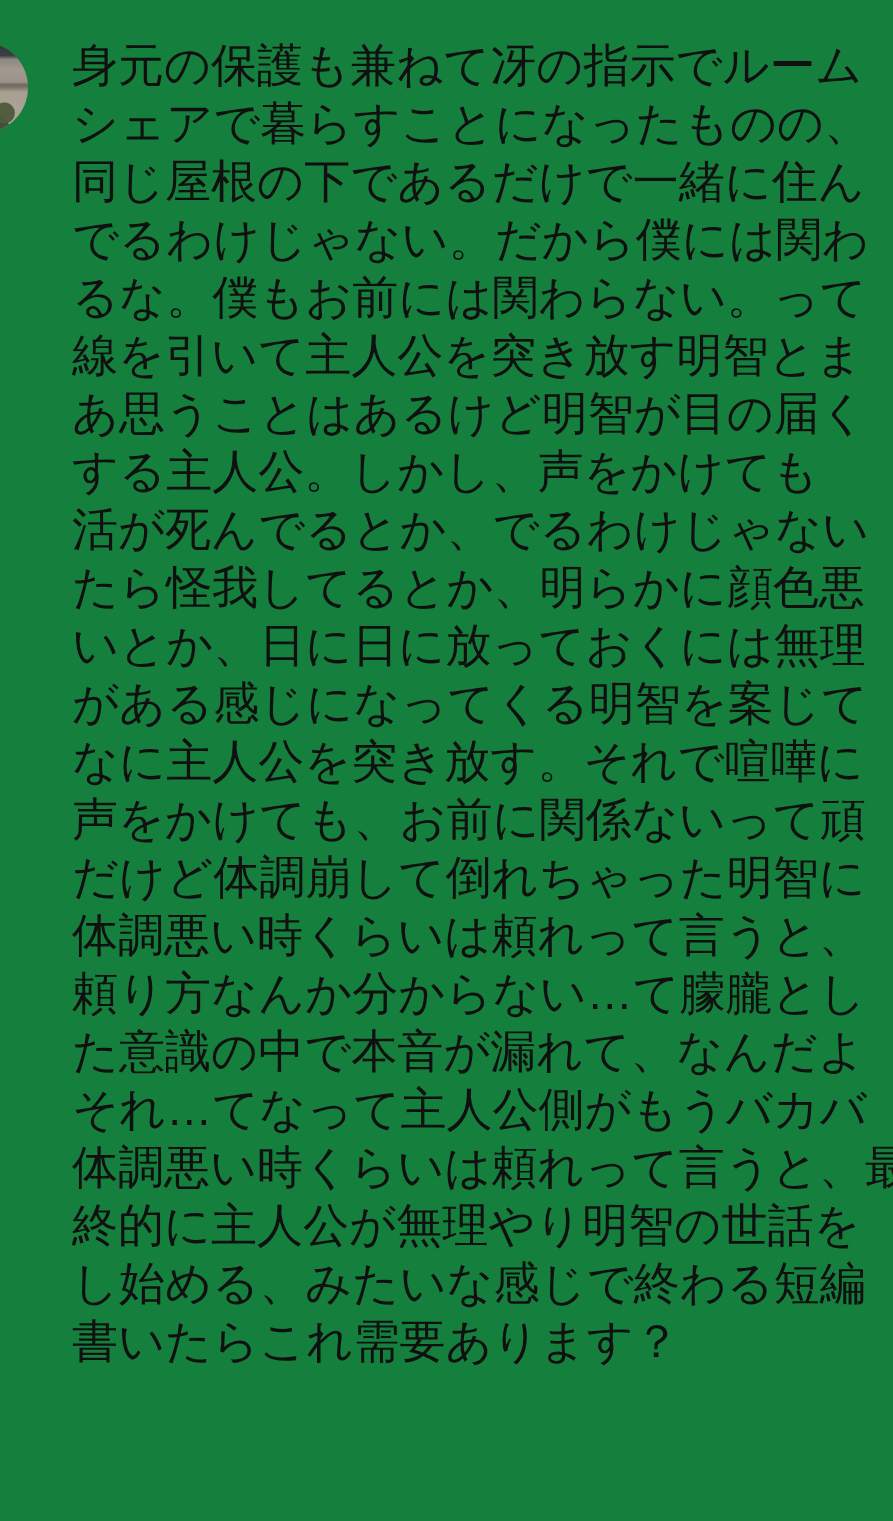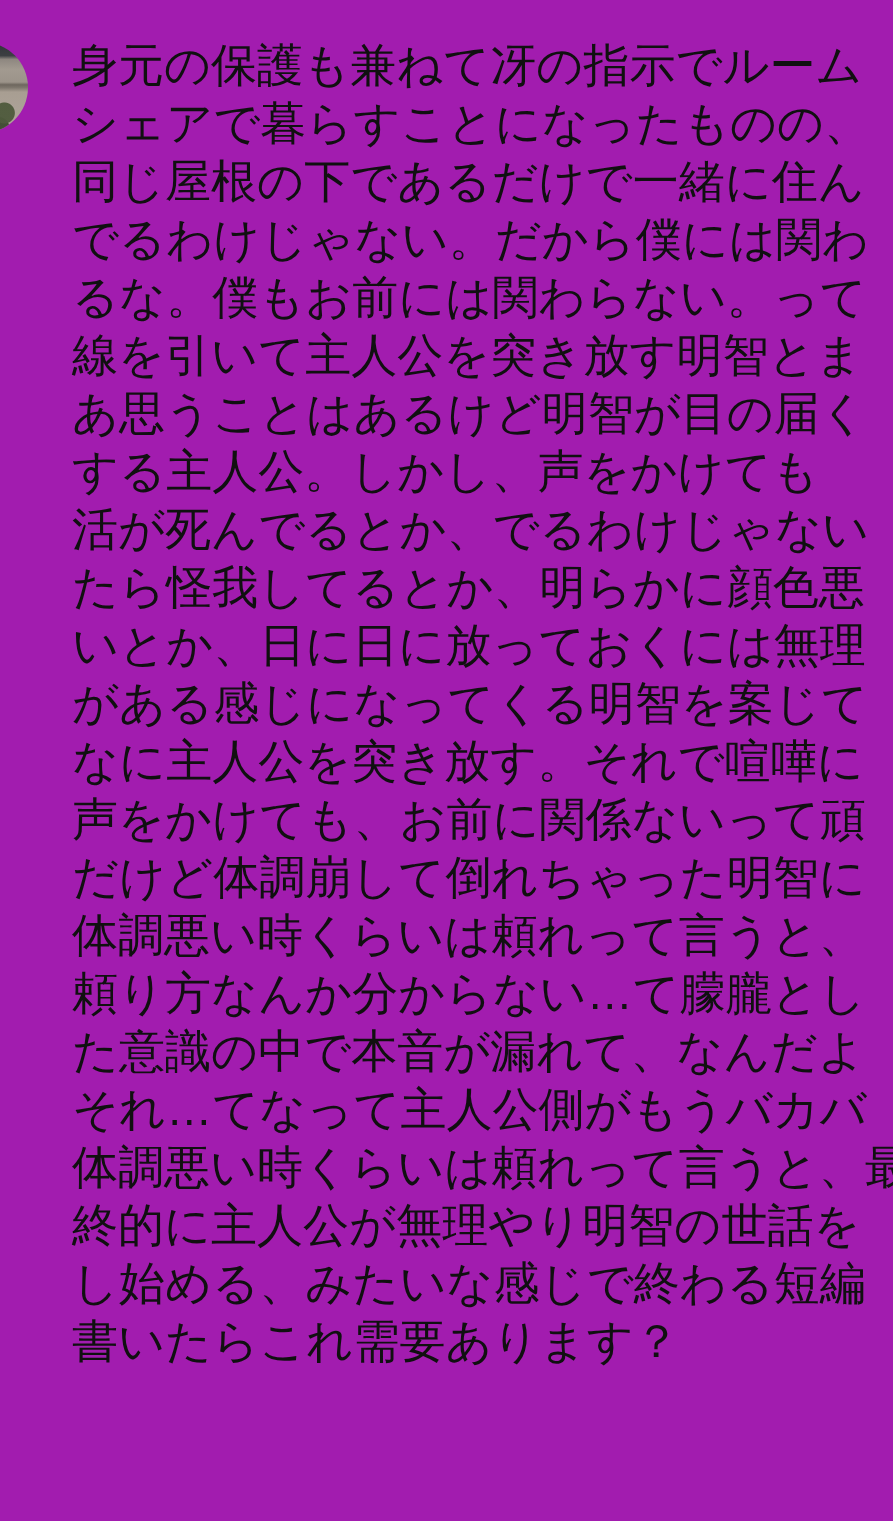--- a/index.html
+++ b/index.html
@@ -4,21 +4,21 @@
 <style>
   html, body {
     margin: 0;
     padding: 0;
     background: #ffffff;
   }
   .screen {
     position: relative;
     width: 893px;
     height: 1521px;
-    background: #a21caf;
+    background: #15803d;
     overflow: hidden;
     font-family: "Liberation Sans", sans-serif;
   }
   
   .avatar {
     position: absolute;
     left: -63px;
     top: 42px;
     width: 91px;
     height: 91px;

